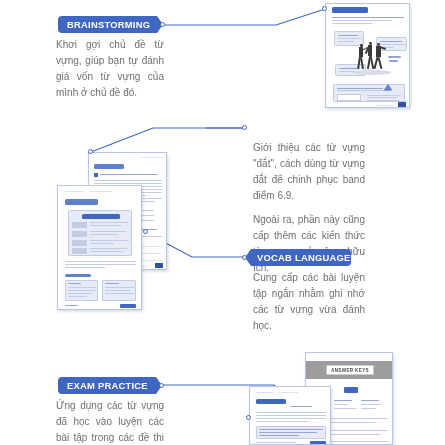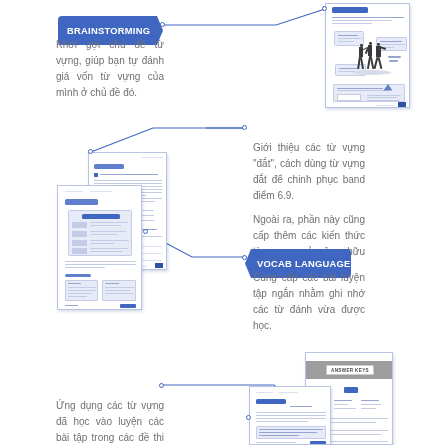--- a/index.html
+++ b/index.html
@@ -10,21 +10,21 @@
     position:relative;
   }
   #stage { position:absolute; inset:0; width:445px; height:445px; }
 
   
   .connectors { position:absolute; left:0; top:0; width:445px; height:445px; }
 
   
   .badge {
     position:absolute;
-    height:29px;
+    height:17px;
     background:#3f66c0;
     display:flex;
     align-items:center;
     padding:0 10px 0 9px;
     color:#ffffff;
     font-size:9.4px;
     font-weight:bold;
     letter-spacing:0.25px;
     white-space:nowrap;
     line-height:1;
@@ -319,21 +319,24 @@
   <div class="copy" style="left:253px;top:140px;width:112px;">
     <p>Giới thiệu các từ vựng "đắt", cách dùng từ vựng đắt để chinh phục band điểm 6.9.</p>
     <p>Ngoài ra, phần này cũng cấp thêm các kiến thức từ vựng mở rộng hữu ích.</p>
   </div>
 
   <div class="badge tail-left" style="left:245px;top:249px;width:106px;">
     <span class="tx">VOCAB LANGUAGE</span>
   </div>
   <span class="nub" style="left:242px;top:255px;"></span>
   <div class="copy" style="left:253px;top:270px;width:112px;">
-    <p>Cung cấp các bài luyện tập ngắn nhằm ghi nhớ các từ đánh vừa được học.</p>
-  </div>
-
+    <p>Cung cấp các bài luyện tập ngắn nhằm ghi nhớ các từ vựng vừa đánh học.</p>
+  </div>
+
+  <div class="badge tail-right" style="left:58px;top:377px;width:104px;">
+    <span class="tx">EXAM PRACTICE</span>
+  </div>
   <span class="nub" style="left:159px;top:383px;"></span>
   <div class="copy" style="left:56px;top:398px;width:108px;">
     <p>Ứng dụng các từ vựng đã học vào luyện các bài tập trong các đề thi IELTS. Phần</p>
   </div>
 
 </div>
 
 </body></html>

